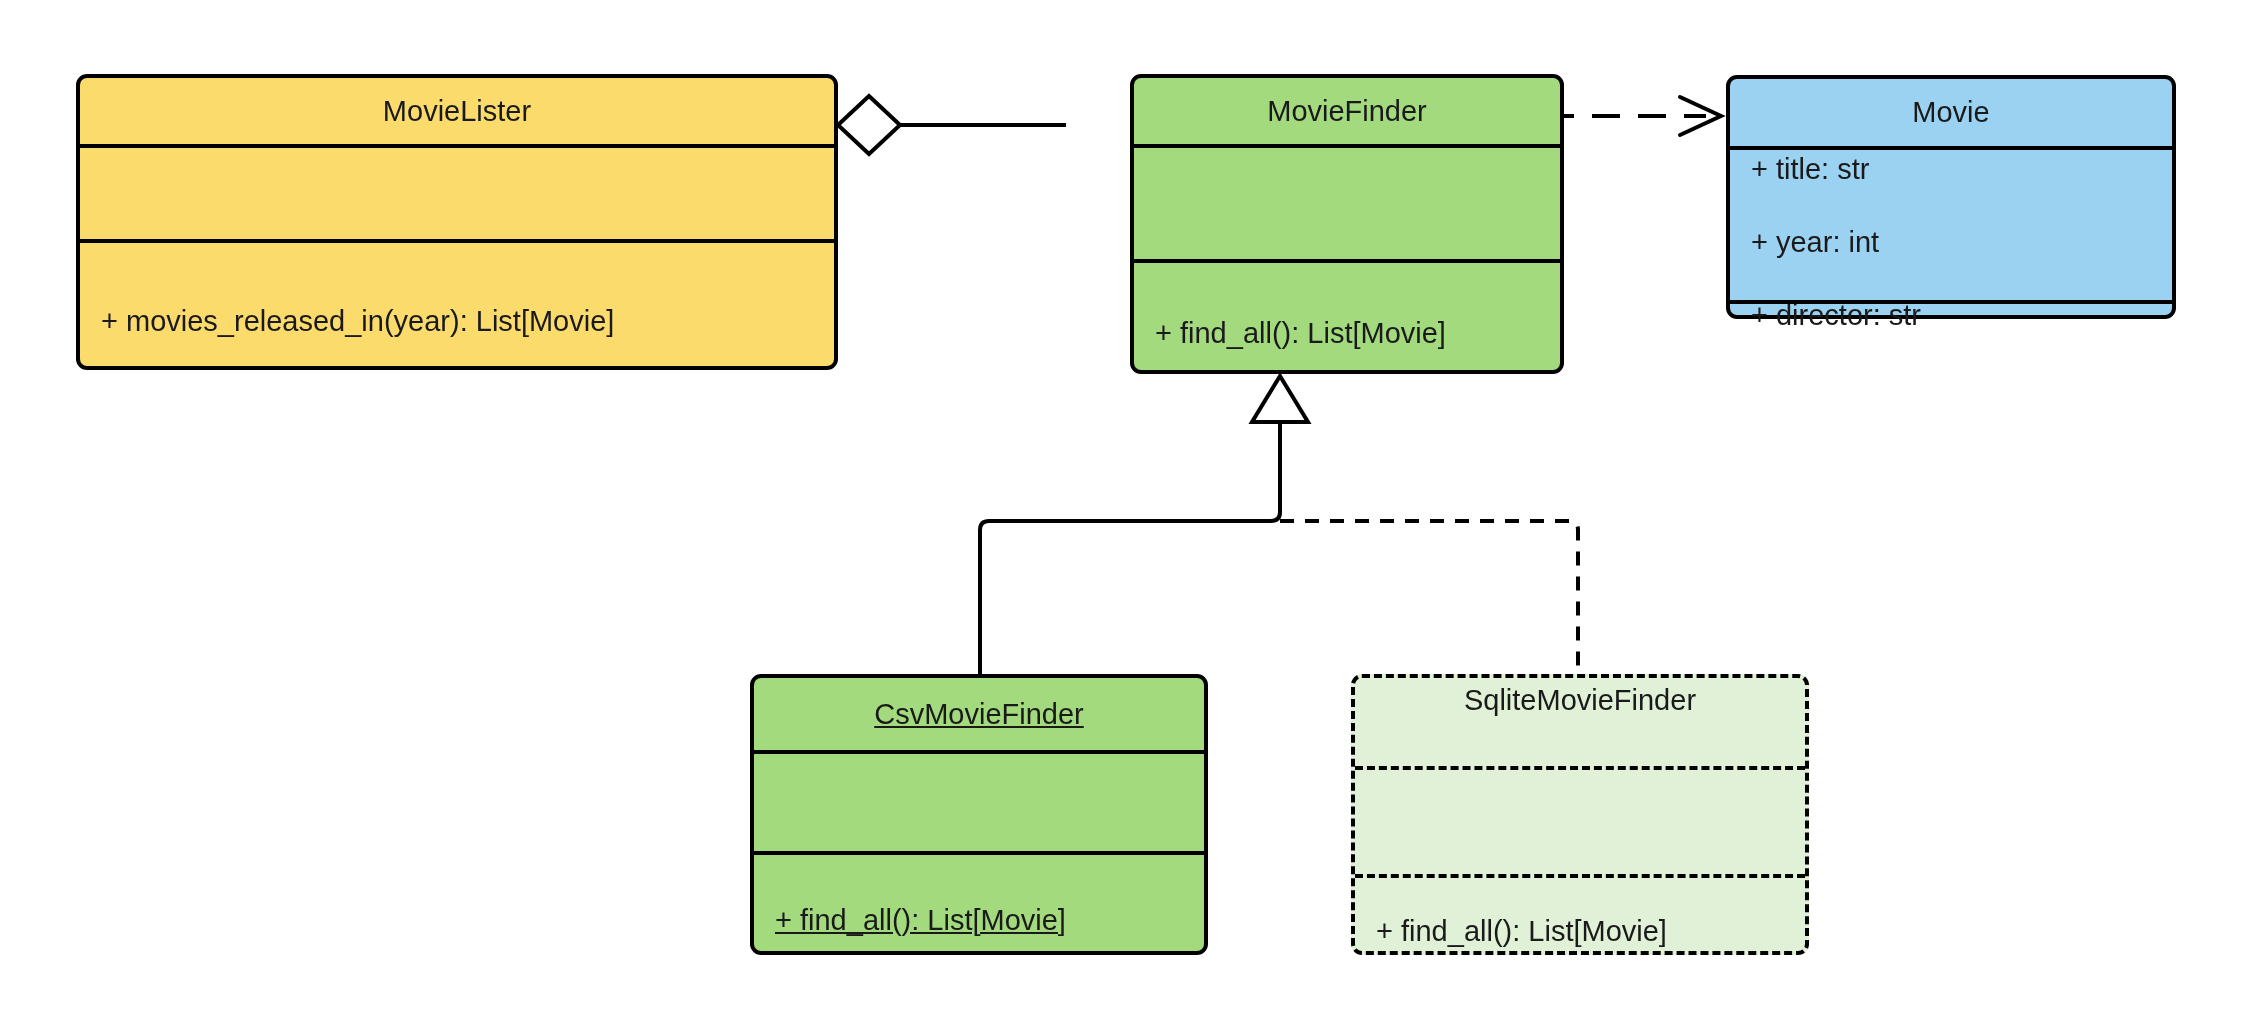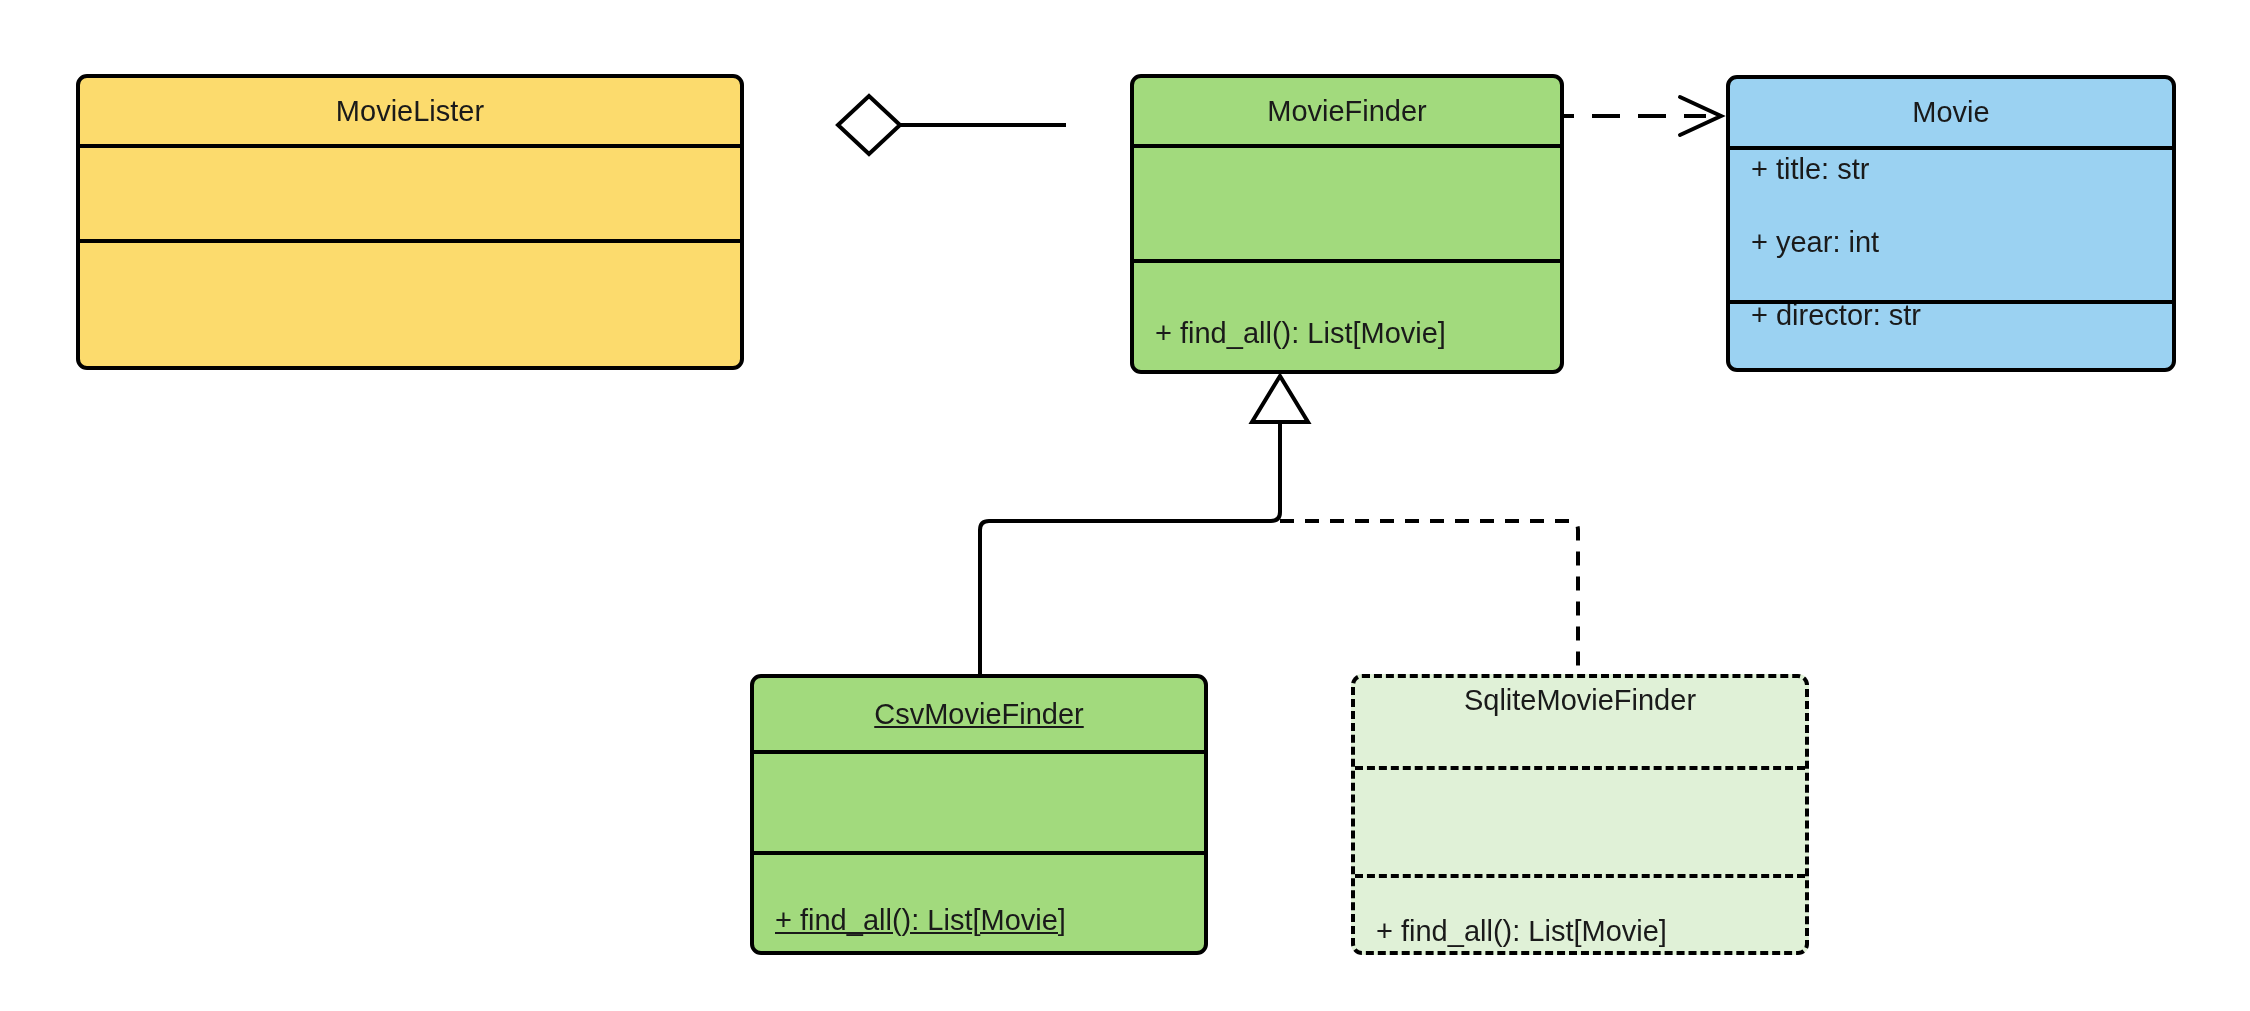--- a/index.html
+++ b/index.html
@@ -65,36 +65,37 @@
       <path d="M980,674 V530 Q980,521 989,521 H1271 Q1280,521 1280,512 V422" stroke="#000" stroke-width="4" fill="none"></path>
     </g>
 
     <g>
       <path d="M1280,521 H1569 Q1578,521 1578,530 V674" stroke="#000" stroke-width="4" fill="none" stroke-dasharray="14 11"></path>
     </g>
 
     <polygon points="1280,376 1308,422 1252,422" fill="#ffffff" stroke="#000" stroke-width="4" stroke-linejoin="miter"></polygon>
   </svg>
 
-  <div class="uml-box" style="left: 76px; top: 74px; width: 668px; height: 296px; background-color: rgb(252, 219, 109);">
+  <div class="uml-box" style="left: 76px; top: 74px; width: 762px; height: 296px; background-color: rgb(252, 219, 109);">
     <div class="sec sec-title" style="height:66px">MovieLister</div>
     <div class="sec sec-attrs" style="height:95px"></div>
     <div class="sec sec-methods">
+      <div class="member-row">+ movies_released_in(year): List[Movie]</div>
     </div>
   </div>
 
   <div class="uml-box" style="left: 1130px; top: 74px; width: 434px; height: 300px; background-color: rgb(162, 218, 125);">
     <div class="sec sec-title" style="height:66px">MovieFinder</div>
     <div class="sec sec-attrs" style="height:115px"></div>
     <div class="sec sec-methods">
       <div class="member-row">+ find_all(): List[Movie]</div>
     </div>
   </div>
 
-  <div class="uml-box" style="left: 1726px; top: 75px; width: 450px; height: 297px; background-color: rgb(155, 210, 242);">
+  <div class="uml-box" style="left: 1726px; top: 75px; width: 450px; height: 244px; background-color: rgb(155, 210, 242);">
     <div class="sec sec-title" style="height:67px">Movie</div>
     <div class="sec sec-attrs" style="height:154px">
       <div class="member-row">+ title: str</div>
       <div class="member-row">+ year: int</div>
       <div class="member-row">+ director: str</div>
     </div>
     <div class="sec sec-methods"></div>
   </div>
 
   <div class="uml-box" style="left: 750px; top: 674px; width: 458px; height: 281px; background-color: rgb(162, 218, 125); text-decoration: underline;">

